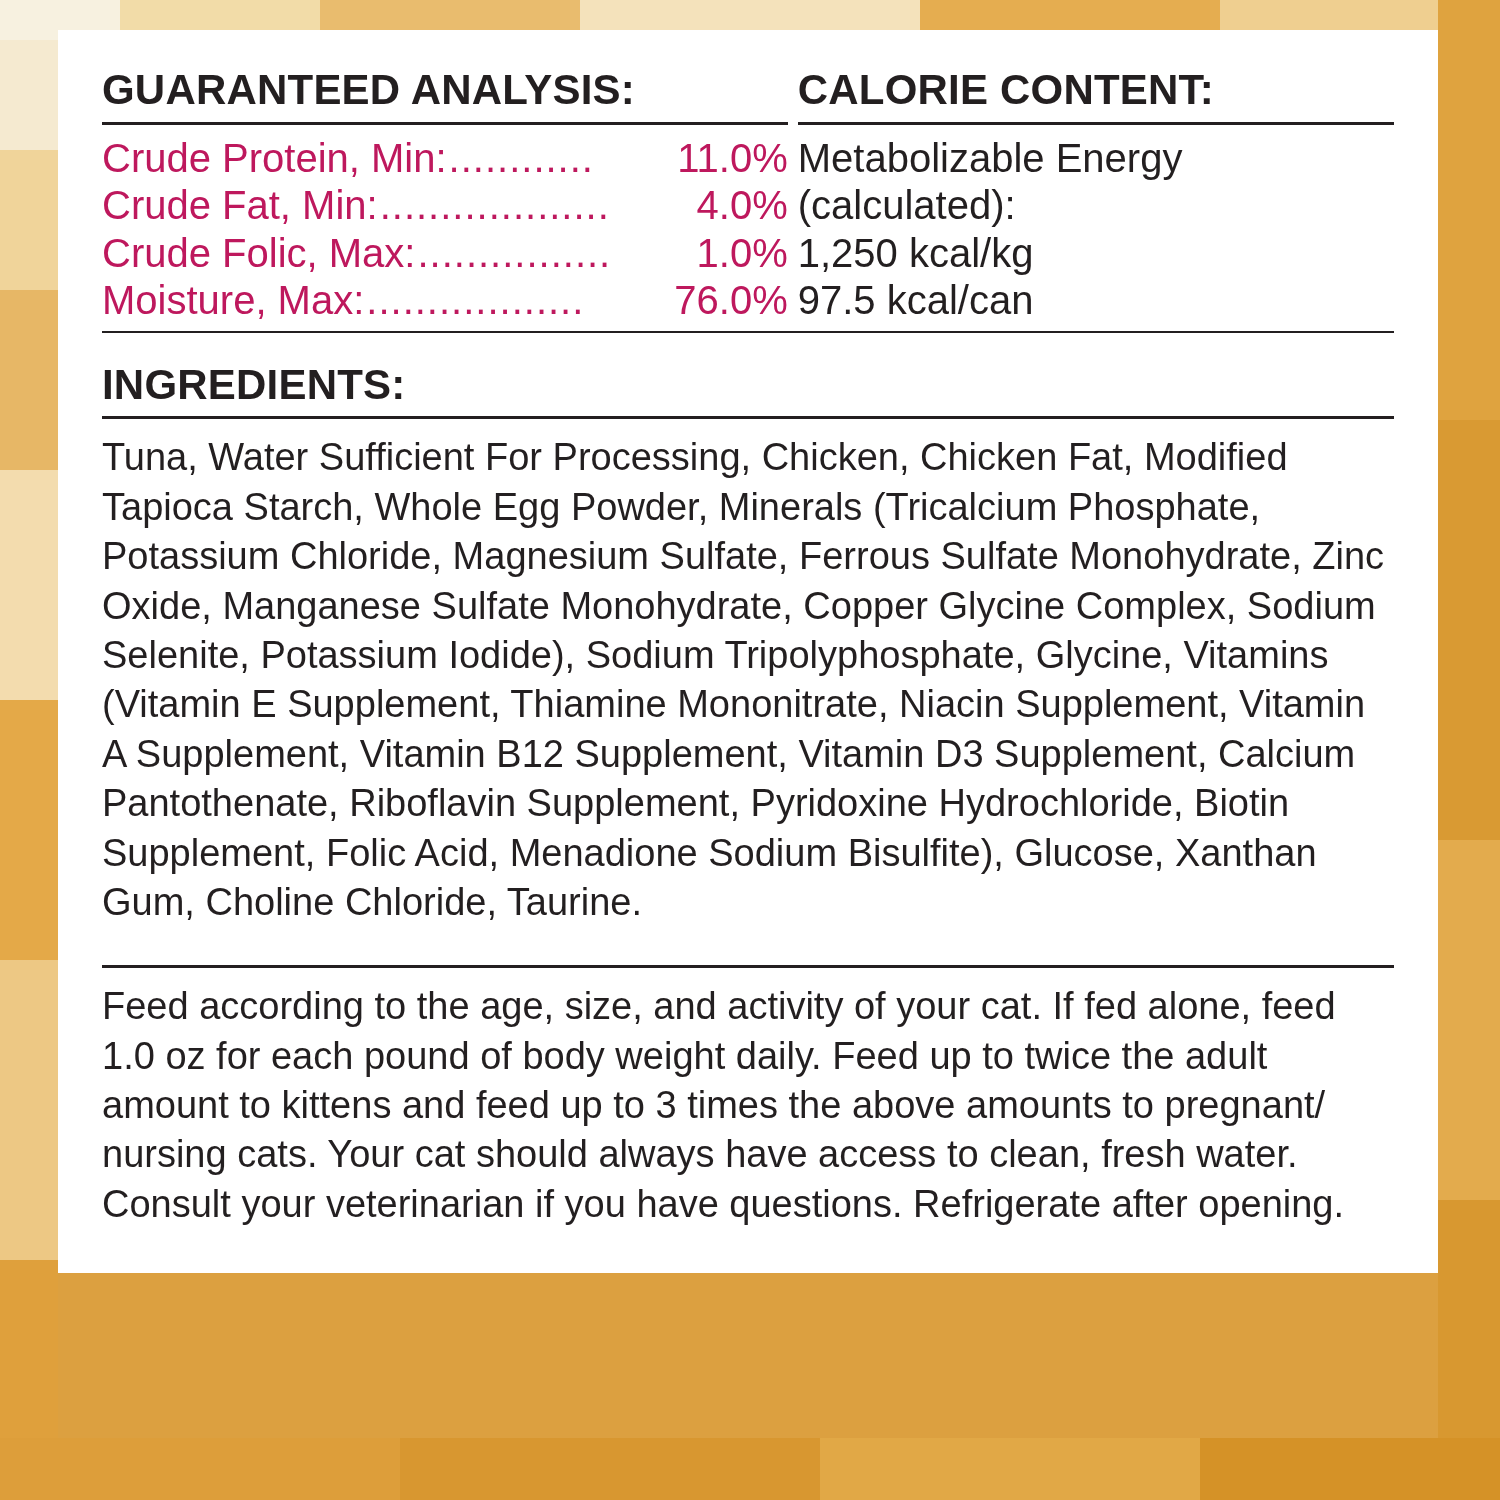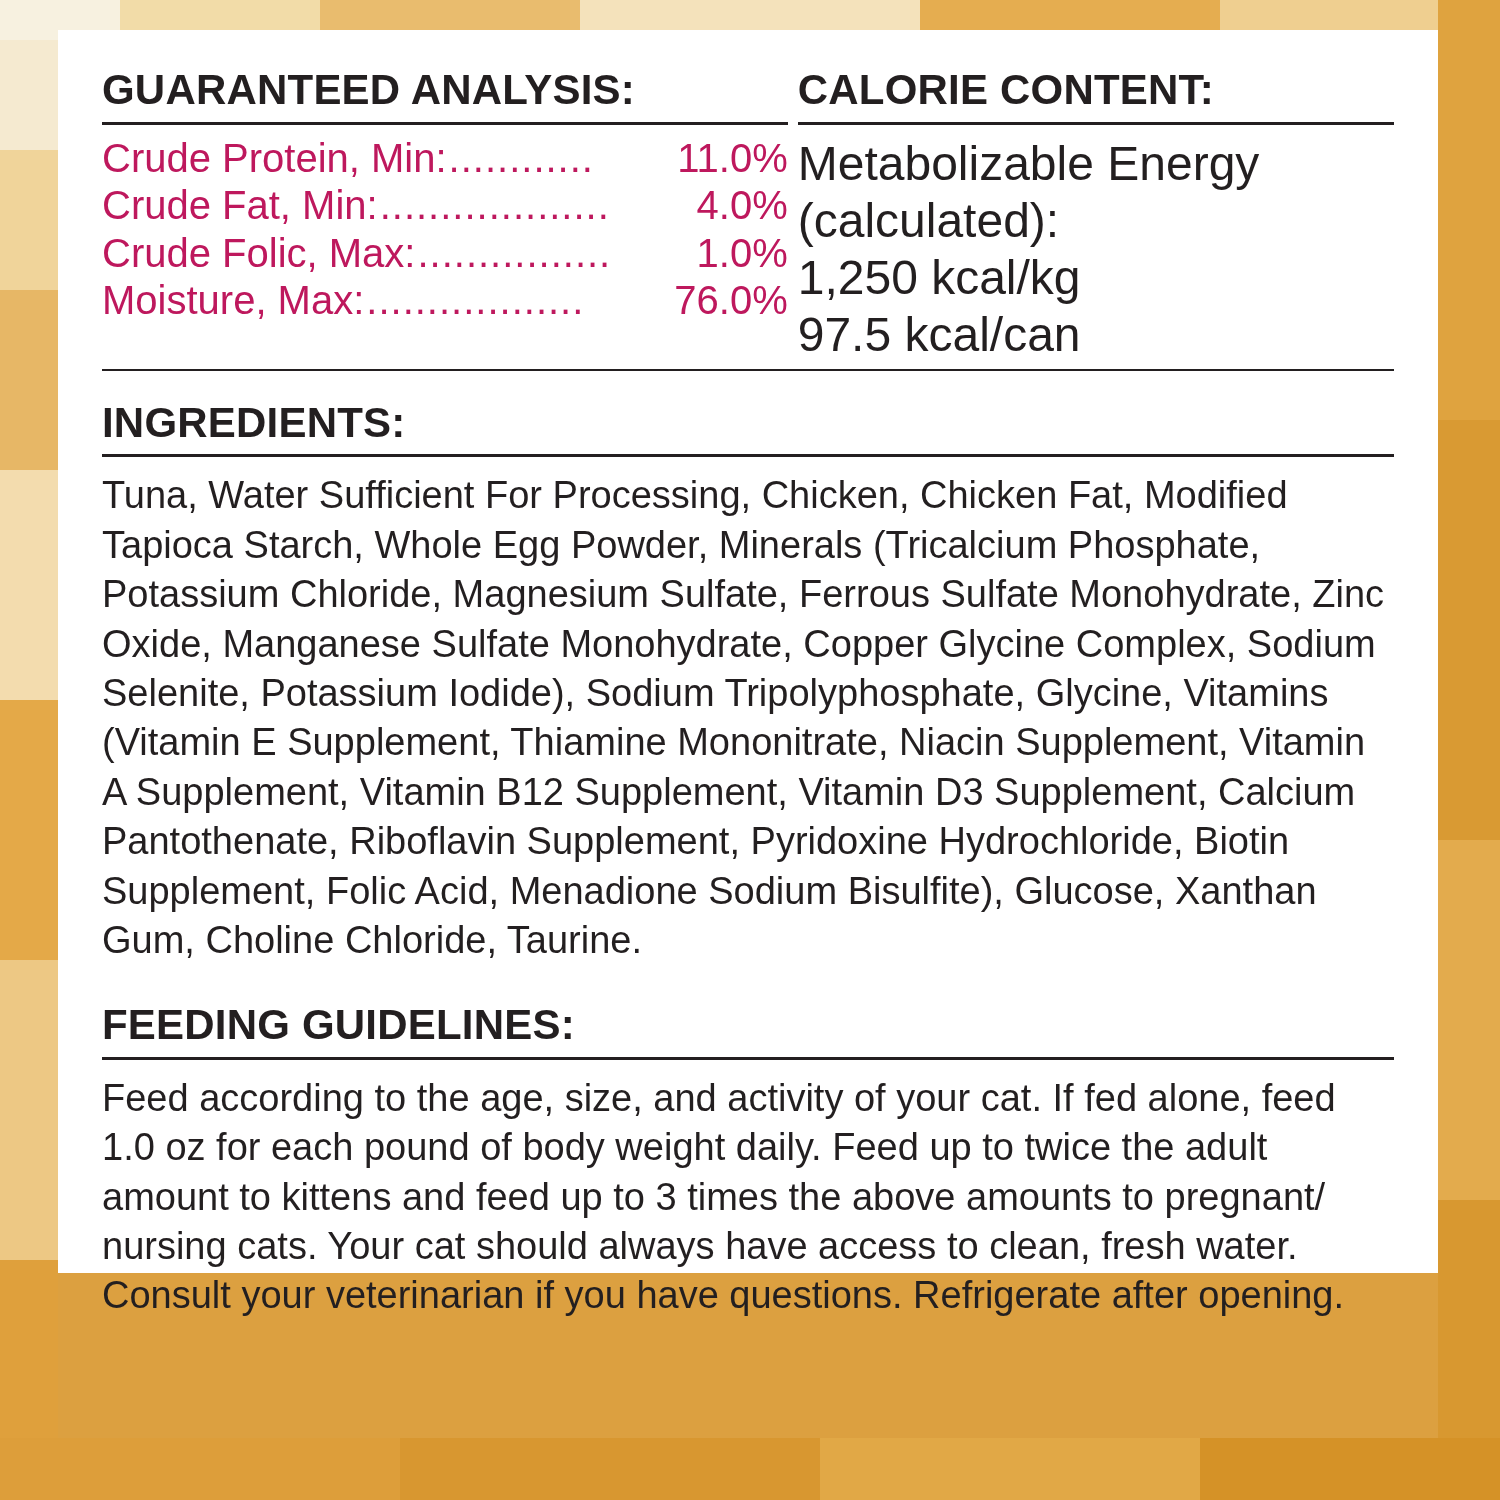--- a/index.html
+++ b/index.html
@@ -103,21 +103,21 @@
     overflow: hidden;
     white-space: nowrap;
     margin: 0 2px;
     letter-spacing: 1px;
   }
   .ga-value { text-align: right; }
 
   .ga-body { margin-top: 10px; }
   .cal-body {
     margin-top: 10px;
-    font-size: 48px;
+    font-size: 40px;
     color: #231f20;
     line-height: 1.19;
   }
 
   .section { margin-top: 30px; }
   .body-text {
     font-size: 38px;
     color: #231f20;
     line-height: 1.30;
     margin-top: 14px;
@@ -206,19 +206,18 @@
       <hr class="rule-thin">
     </div>
 
     <div class="section">
       <h2 class="heading">INGREDIENTS:</h2>
       <hr class="rule">
       <p class="body-text">Tuna, Water Sufficient For Processing, Chicken, Chicken Fat, Modified Tapioca Starch, Whole Egg Powder, Minerals (Tricalcium Phosphate, Potassium Chloride, Magnesium Sulfate, Ferrous Sulfate Monohydrate, Zinc Oxide, Manganese Sulfate Monohydrate, Copper Glycine Complex, Sodium Selenite, Potassium Iodide), Sodium Tripolyphosphate, Glycine, Vitamins (Vitamin E Supplement, Thiamine Mononitrate, Niacin Supplement, Vitamin A Supplement, Vitamin B12 Supplement, Vitamin D3 Supplement, Calcium Pantothenate, Riboflavin Supplement, Pyridoxine Hydrochloride, Biotin Supplement, Folic Acid, Menadione Sodium Bisulfite), Glucose, Xanthan Gum, Choline Chloride, Taurine.</p>
     </div>
 
     <div class="section">
-      <h2 class="heading">FEEDING GUIDELINES:</h2>
       <hr class="rule">
       <p class="body-text">Feed according to the age, size, and activity of your cat. If fed alone, feed 1.0 oz for each pound of body weight daily. Feed up to twice the adult amount to kittens and feed up to 3 times the above amounts to pregnant/ nursing cats. Your cat should always have access to clean, fresh water. Consult your veterinarian if you have questions. Refrigerate after opening.</p>
     </div>
 
   </div>
 </div>
 
 </body></html>

